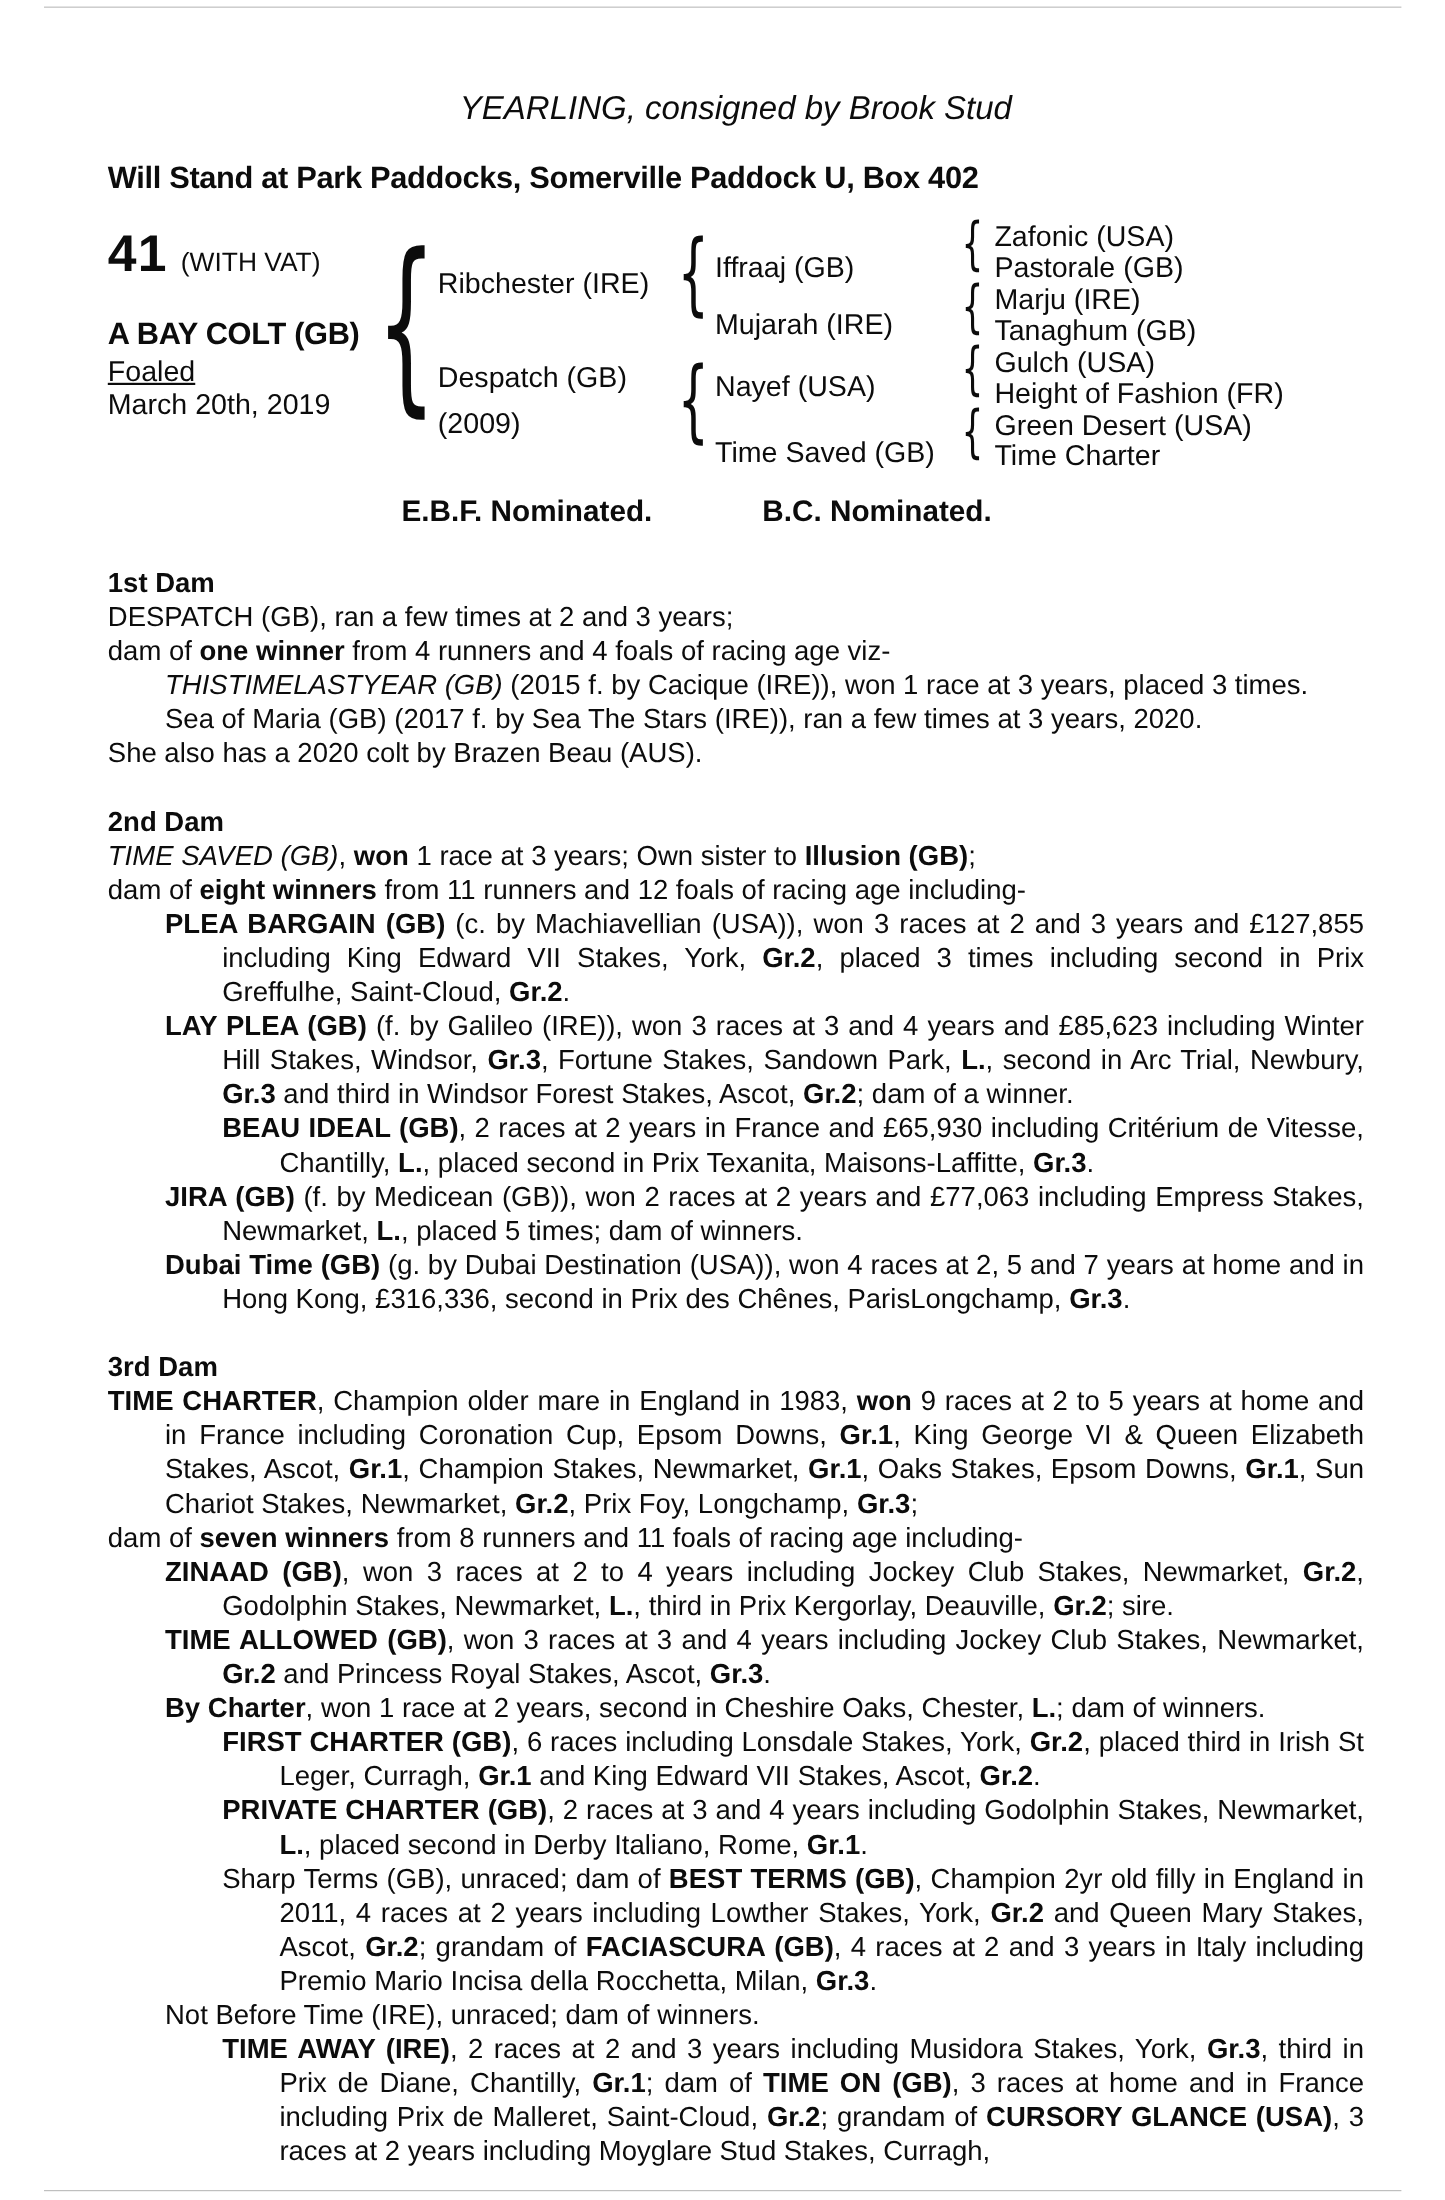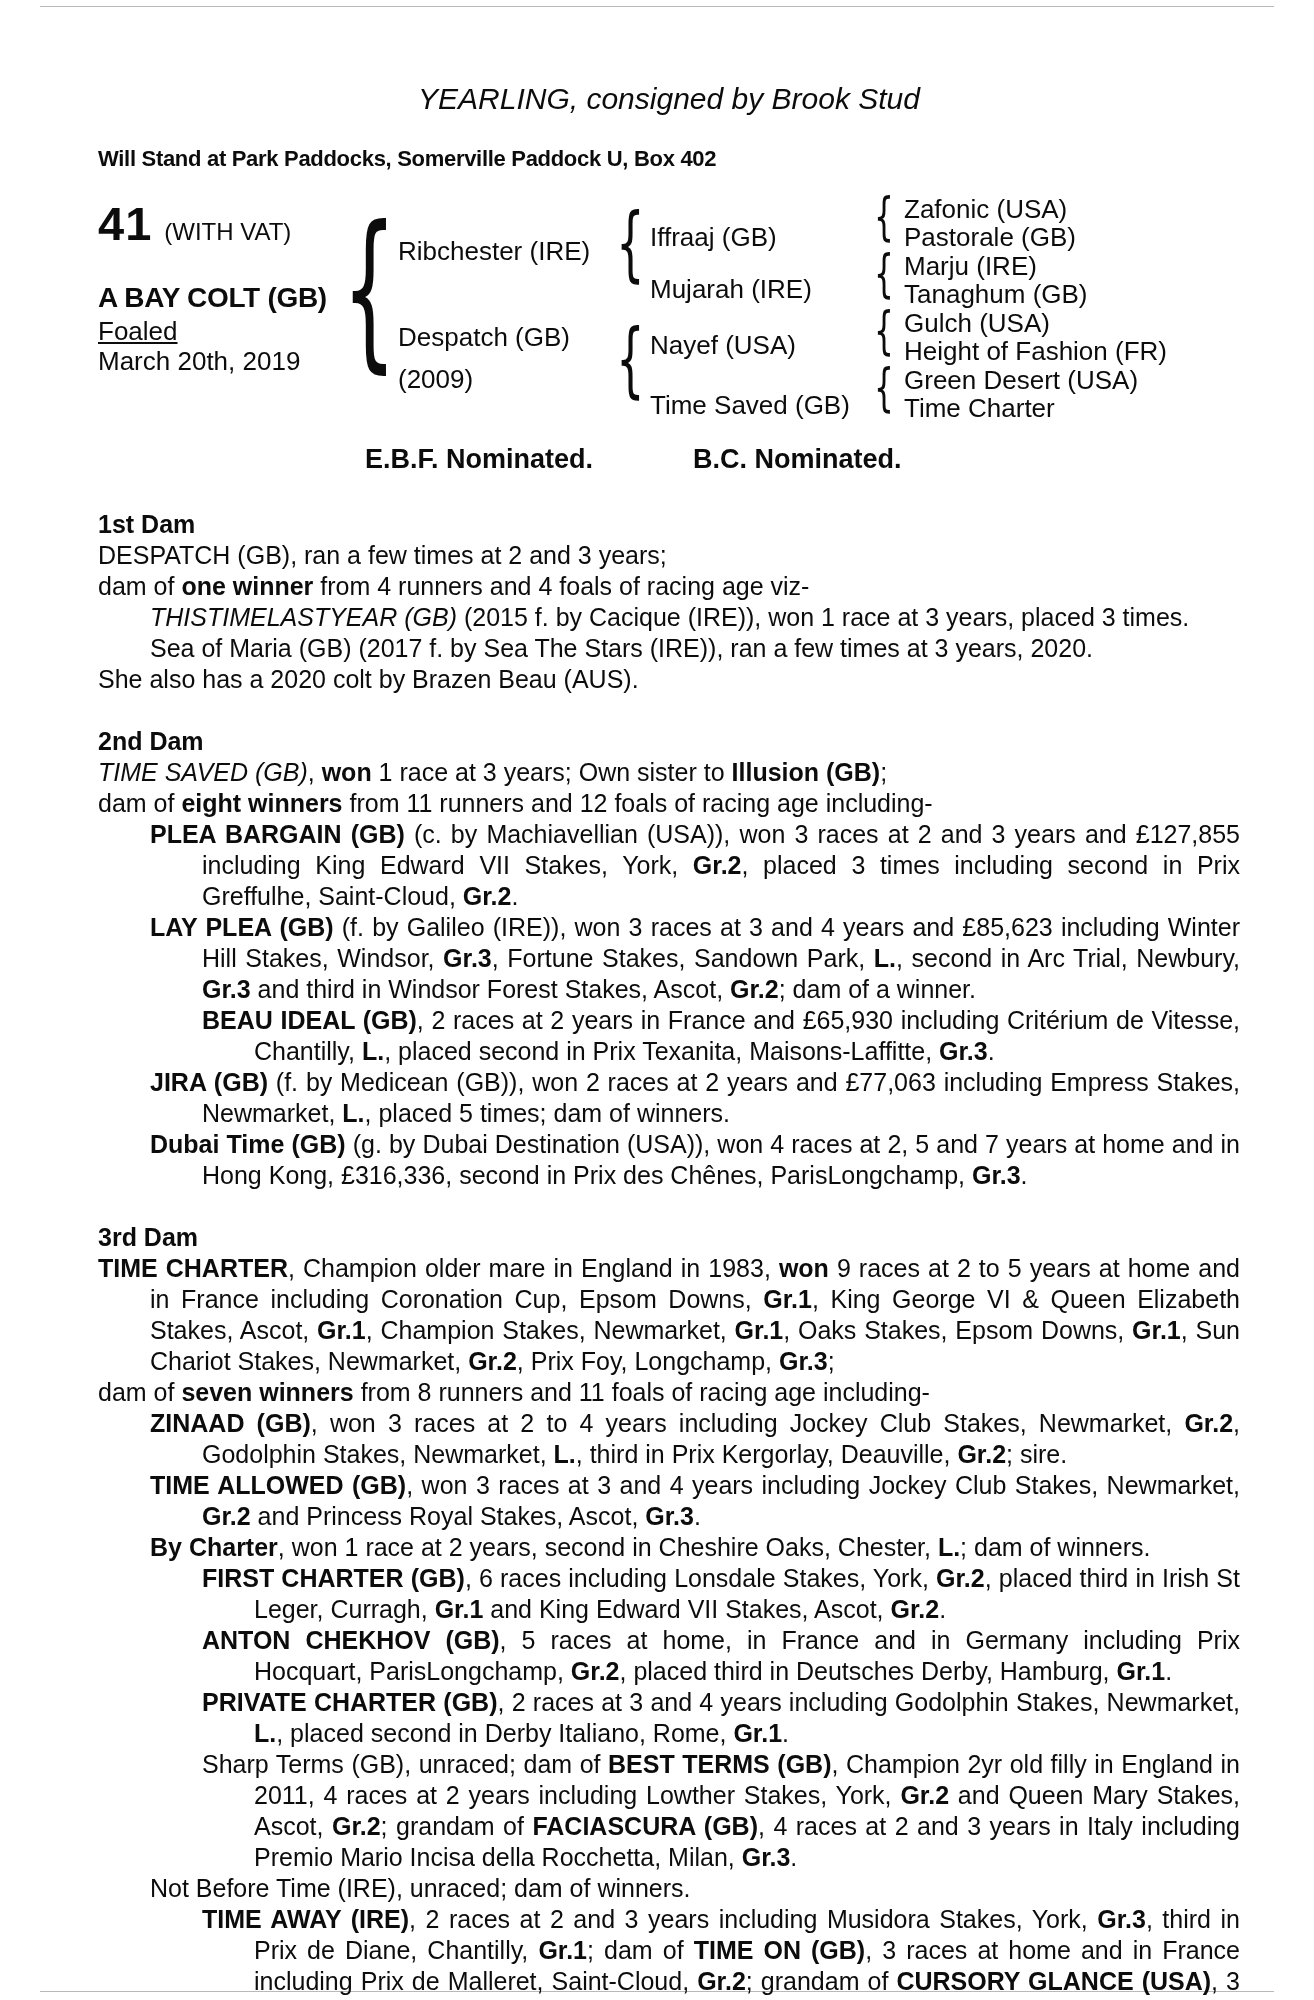--- a/index.html
+++ b/index.html
@@ -12,21 +12,21 @@
   .edge.top{top:6px;} .edge.bottom{top:1991px;}
   .page{
     position:absolute;top:0;left:0;width:1314px;height:2000px;
     padding:82px 74px 0 98px;box-sizing:border-box;
   }
   .title{
     text-align:center;font-style:italic;font-weight:400;
     font-size:30px;margin:0 0 0 0;letter-spacing:0px;
   }
   .stand-line{
-    font-weight:700;font-size:22px;margin-top:30px;letter-spacing:-0.3px;
+    font-weight:700;font-size:28px;margin-top:30px;letter-spacing:-0.3px;
   }
   
   .pedigree{position:relative;height:232px;margin-top:22px;font-size:26px;}
   .pedigree .abs{position:absolute;white-space:nowrap;}
   .lot-row{display:flex;align-items:baseline;gap:12px;left:0;top:0;}
   .lot-number{font-size:47px;font-weight:700;letter-spacing:1px;}
   .vat{font-size:24px;}
   .colt-name{font-weight:700;font-size:28px;letter-spacing:-0.3px;}
   .brace{
     position:absolute;font-family:"DejaVu Sans",sans-serif;font-weight:400;
@@ -119,21 +119,20 @@
         <p class="para l1"><b>Dubai Time (GB)</b><span> (g. by Dubai Destination (USA)), won 4 races at 2, 5 and 7 years at home and in Hong Kong, £316,336, second in Prix des Chênes, ParisLongchamp, </span><b>Gr.3</b><span>.</span></p>
       </section>
       <section>
         <h2 class="sec-head">3rd Dam</h2>
         <p class="para l0"><b>TIME CHARTER</b><span>, Champion older mare in England in 1983, </span><b>won</b><span> 9 races at 2 to 5 years at home and in France including Coronation Cup, Epsom Downs, </span><b>Gr.1</b><span>, King George VI &amp; Queen Elizabeth Stakes, Ascot, </span><b>Gr.1</b><span>, Champion Stakes, Newmarket, </span><b>Gr.1</b><span>, Oaks Stakes, Epsom Downs, </span><b>Gr.1</b><span>, Sun Chariot Stakes, Newmarket, </span><b>Gr.2</b><span>, Prix Foy, Longchamp, </span><b>Gr.3</b><span>;</span></p>
         <p class="para l0"><span>dam of </span><b>seven winners</b><span> from 8 runners and 11 foals of racing age including-</span></p>
         <p class="para l1"><b>ZINAAD (GB)</b><span>, won 3 races at 2 to 4 years including Jockey Club Stakes, Newmarket, </span><b>Gr.2</b><span>, Godolphin Stakes, Newmarket, </span><b>L.</b><span>, third in Prix Kergorlay, Deauville, </span><b>Gr.2</b><span>; sire.</span></p>
         <p class="para l1"><b>TIME ALLOWED (GB)</b><span>, won 3 races at 3 and 4 years including Jockey Club Stakes, Newmarket, </span><b>Gr.2</b><span> and Princess Royal Stakes, Ascot, </span><b>Gr.3</b><span>.</span></p>
         <p class="para l1"><b>By Charter</b><span>, won 1 race at 2 years, second in Cheshire Oaks, Chester, </span><b>L.</b><span>; dam of winners.</span></p>
         <p class="para l2"><b>FIRST CHARTER (GB)</b><span>, 6 races including Lonsdale Stakes, York, </span><b>Gr.2</b><span>, placed third in Irish St Leger, Curragh, </span><b>Gr.1</b><span> and King Edward VII Stakes, Ascot, </span><b>Gr.2</b><span>.</span></p>
-        <p class="para l2"><b>ANTON CHEKHOV (GB)</b><span>, 5 races at home, in France and in Germany including Prix Hocquart, ParisLongchamp, </span><b>Gr.2</b><span>, placed third in Deutsches Derby, Hamburg, </span><b>Gr.1</b><span>.</span></p>
         <p class="para l2"><b>PRIVATE CHARTER (GB)</b><span>, 2 races at 3 and 4 years including Godolphin Stakes, Newmarket, </span><b>L.</b><span>, placed second in Derby Italiano, Rome, </span><b>Gr.1</b><span>.</span></p>
         <p class="para l2"><span>Sharp Terms (GB), unraced; dam of </span><b>BEST TERMS (GB)</b><span>, Champion 2yr old filly in England in 2011, 4 races at 2 years including Lowther Stakes, York, </span><b>Gr.2</b><span> and Queen Mary Stakes, Ascot, </span><b>Gr.2</b><span>; grandam of </span><b>FACIASCURA (GB)</b><span>, 4 races at 2 and 3 years in Italy including Premio Mario Incisa della Rocchetta, Milan, </span><b>Gr.3</b><span>.</span></p>
         <p class="para l1"><span>Not Before Time (IRE), unraced; dam of winners.</span></p>
         <p class="para l2"><b>TIME AWAY (IRE)</b><span>, 2 races at 2 and 3 years including Musidora Stakes, York, </span><b>Gr.3</b><span>, third in Prix de Diane, Chantilly, </span><b>Gr.1</b><span>; dam of </span><b>TIME ON (GB)</b><span>, 3 races at home and in France including Prix de Malleret, Saint-Cloud, </span><b>Gr.2</b><span>; grandam of </span><b>CURSORY GLANCE (USA)</b><span>, 3 races at 2 years including Moyglare Stud Stakes, Curragh, </span></p>
       </section>
     </div>
 
 </main>
 
 </body></html>

